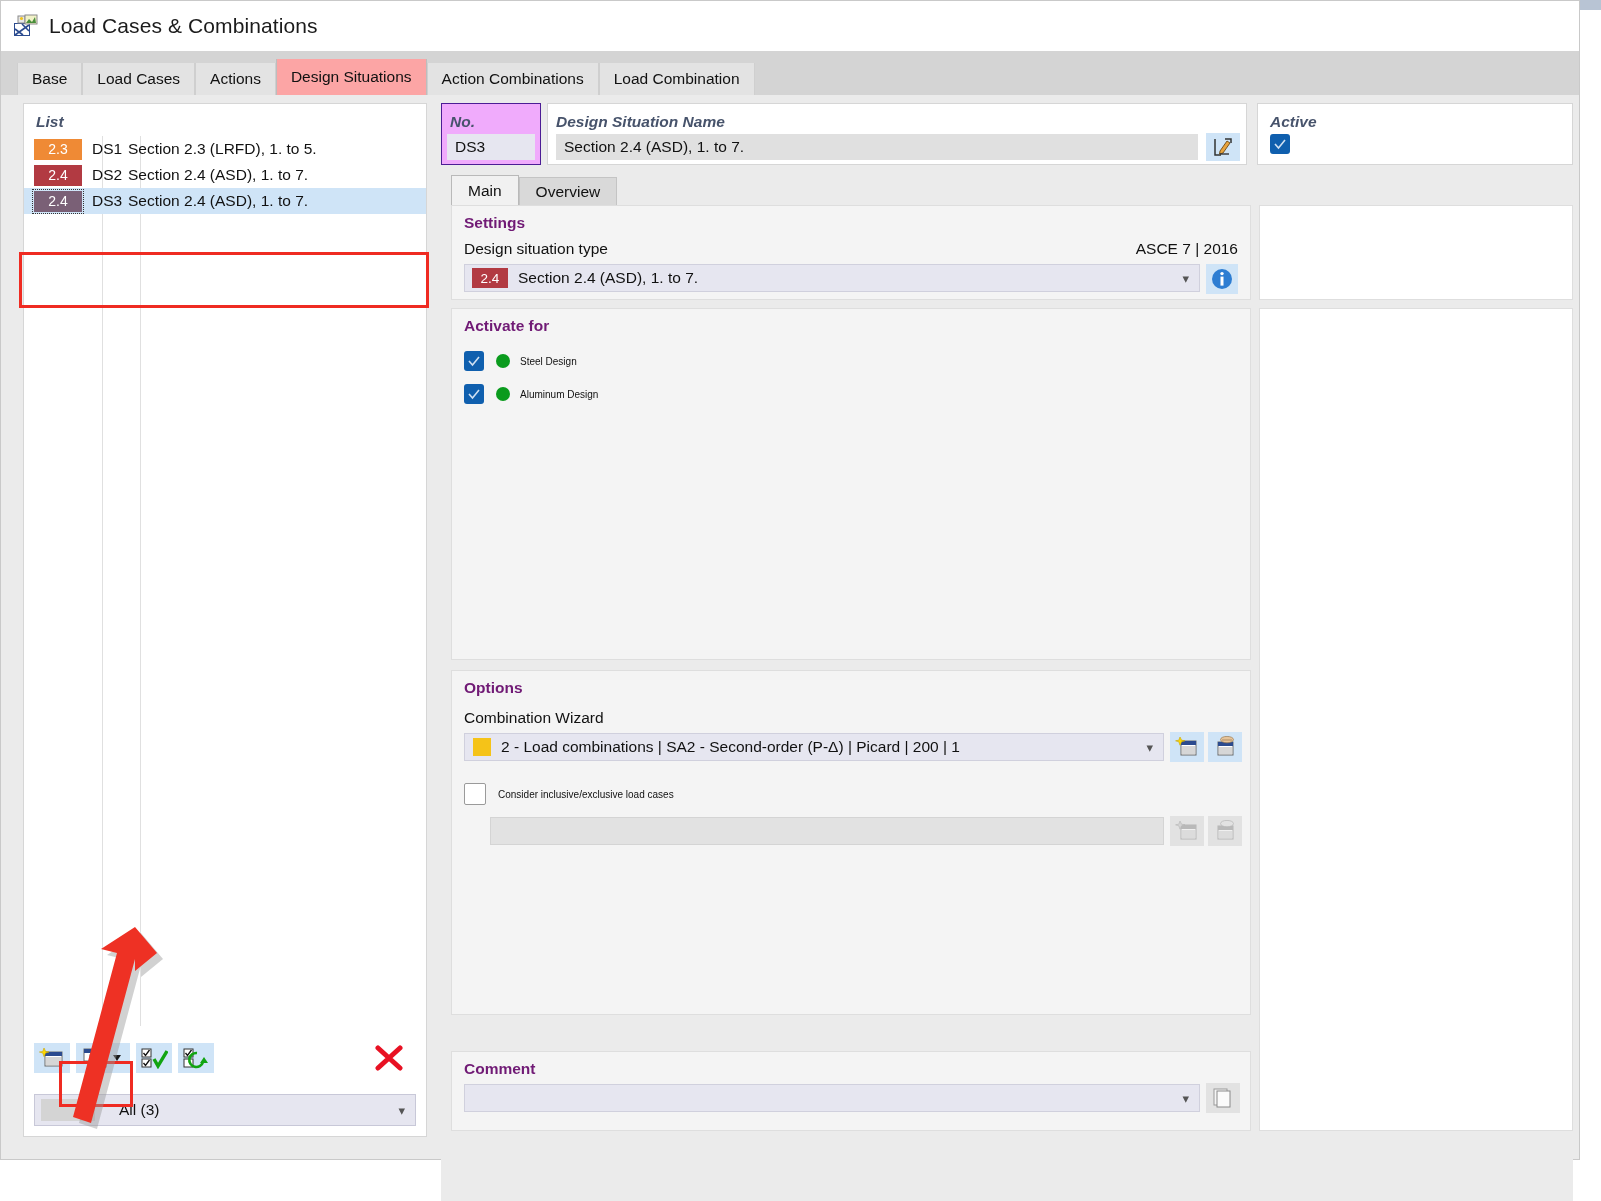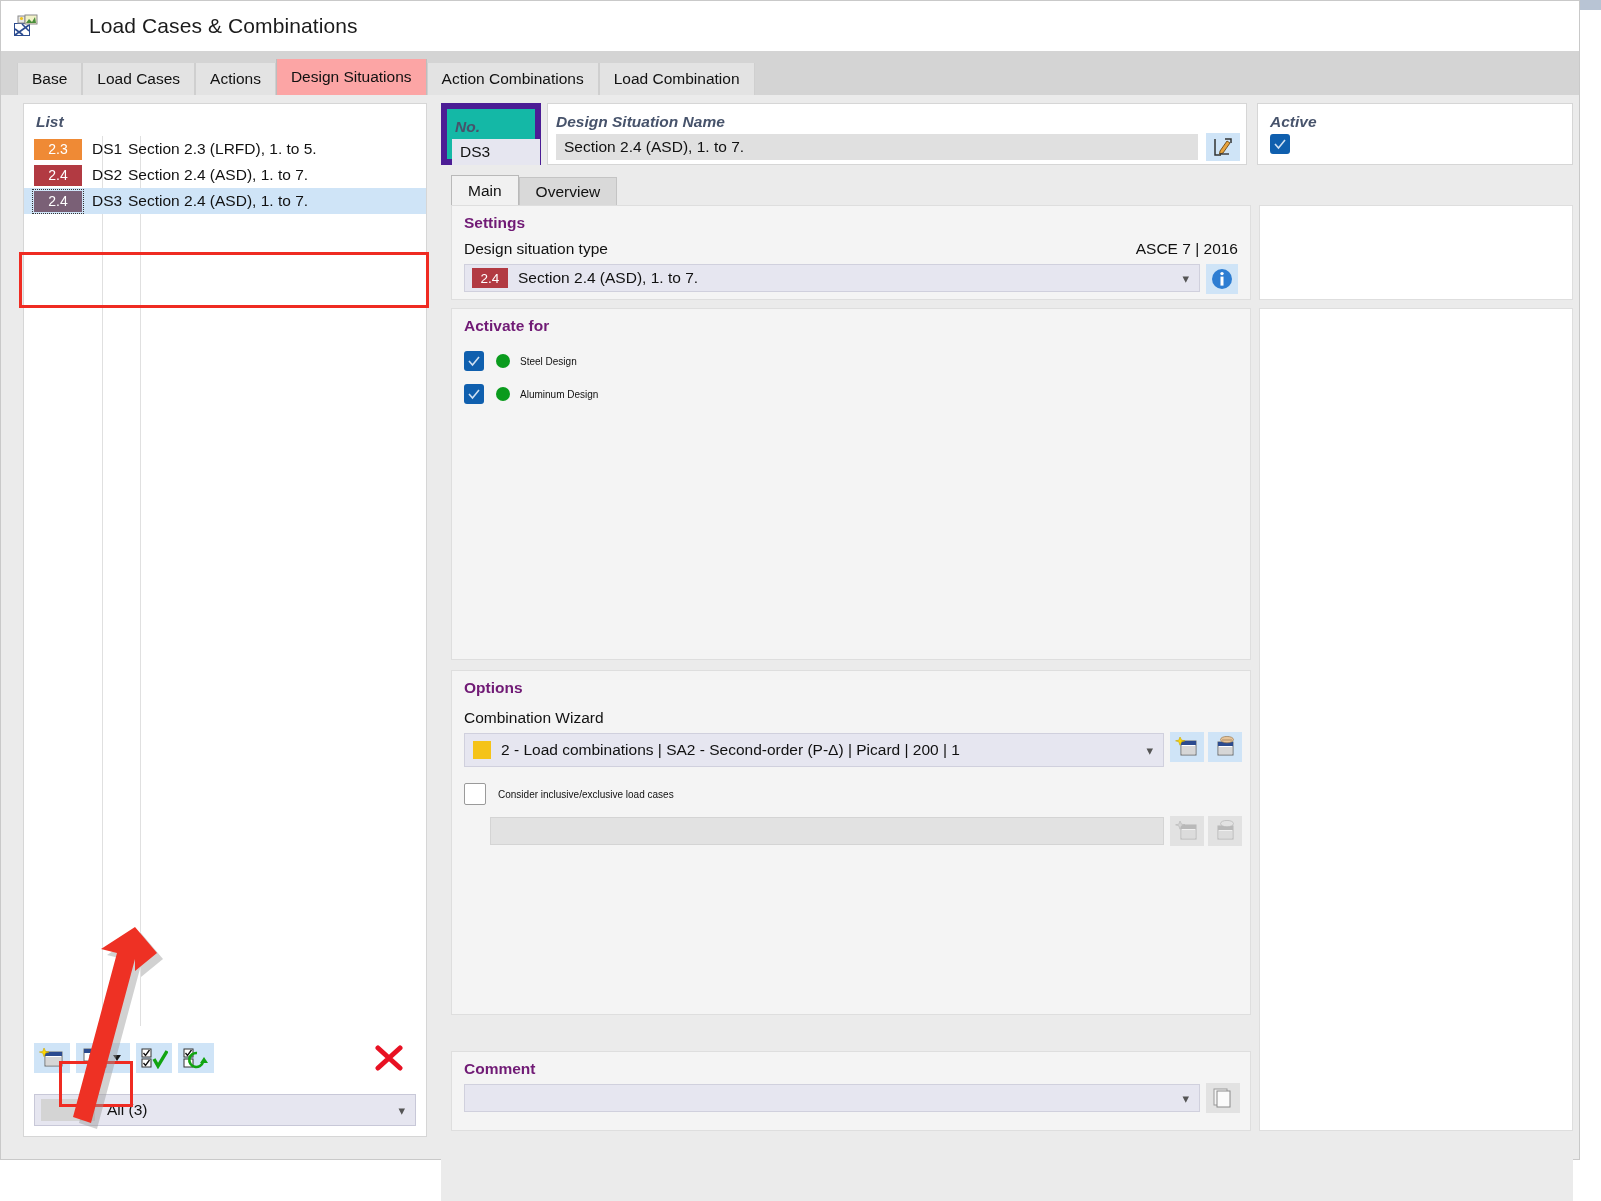--- a/index.html
+++ b/index.html
@@ -22,21 +22,21 @@
   }
   #window {
     position: absolute; left: 0; top: 0; width: 1580px; height: 1160px;
     background: #ffffff;
     border: 1px solid #c9c9c9;
     box-sizing: border-box;
   }
   #titlebar {
     position: absolute; left: 0; top: 0; right: 0; height: 50px;
     background: #ffffff;
-    display: flex; align-items: center; gap: 40px;
+    display: flex; align-items: center;
   }
   #title-icon {
     width: 26px; height: 24px; margin-left: 12px; margin-right: 10px;
     position: relative; flex: none;
   }
   #title-text {
     font-size: 21px; color: #1b1b1b; letter-spacing: 0.1px;
   }
 
   
@@ -116,35 +116,35 @@
   .tbtn.wide { width: 54px; }
   .tbtn.plain { background: transparent; }
   #btn-highlight {
     position: absolute; left: 58px; bottom: 52px;
     width: 74px; height: 46px;
     border: 3px solid #ef2b22; box-sizing: border-box; pointer-events: none;
   }
   #list-filter {
     position: absolute; left: 10px; right: 10px; bottom: 10px; height: 32px;
     background: #e6e6f0; border: 1px solid #c8c8d8; box-sizing: border-box;
-    display: flex; align-items: center; font-size: 15.5px; color: #111;
+    display: flex; align-items: center; font-size: 15.5px; color: #111; gap: 12px;
   }
   #filter-swatch {
     width: 54px; height: 22px; margin-left: 6px; margin-right: 12px;
     background: #d4d4d4; flex: none;
   }
   .caret { margin-left: auto; margin-right: 10px; color: #555; font-size: 13px; }
 
   
   #arrow { position: absolute; left: 60px; top: 832px; width: 120px; height: 240px; pointer-events: none; }
 
   
   #no-panel {
     position: absolute; left: 440px; top: 8px; width: 100px; height: 62px;
-    background: #14b8a6; border: 6px solid #4c1d95; box-sizing: border-box;
+    background: #f0abfc; border: 1px solid #4c1d95; box-sizing: border-box;
   }
   #no-field {
     position: absolute; left: 5px; top: 30px; width: 88px; height: 26px;
     background: #e6e6f0; display: flex; align-items: center;
     padding-left: 8px; box-sizing: border-box; font-size: 15.5px; color: #111;
   }
   #name-panel {
     position: absolute; left: 546px; top: 8px; width: 700px; height: 62px;
     background: #ffffff; border: 1px solid #d6d6d6; box-sizing: border-box;
   }
@@ -431,21 +431,21 @@
           <span class="dot" style="margin-left:12px;margin-right:10px;background:#0a9b1d;"></span>
           <span>Aluminum Design</span>
         </div>
       </div>
 
       <div class="group" id="right-white-1"></div>
 
       <div class="group" id="grp-options">
         <div class="group-title">Options</div>
         <div class="field-label" style="position:absolute;left:12px;top:38px;">Combination Wizard</div>
-        <div class="combo" style="position:absolute;left:12px;top:62px;width:700px;height:34px;text-align:center;">
+        <div class="combo" style="position:absolute;left:12px;top:62px;width:700px;height:28px;text-align:center;">
           <span class="color-chip" style="background:#f5c318;"></span>
           <span>2 - Load combinations | SA2 - Second-order (P-Δ) | Picard | 200 | 1</span>
           <span class="caret">▾</span>
         </div>
         <div class="iconbtn" style="position:absolute;left:718px;top:61px;">
           <svg width="24" height="22" viewBox="0 0 24 22">
             <rect x="6" y="5" width="15" height="14" fill="#ffffff" stroke="#6a6a6a"></rect>
             <rect x="6" y="5" width="15" height="4" fill="#2b4b8f"></rect>
             <rect x="7" y="10" width="13" height="8" fill="#d6d6d6"></rect>
             <path d="M5 1 L6.6 4.2 L10 4.8 L6.6 5.8 L5 9.2 L3.8 5.8 L0.6 4.8 L3.8 4.2 Z" fill="#ffd900" stroke="#c9a400" stroke-width="0.6"></path>

